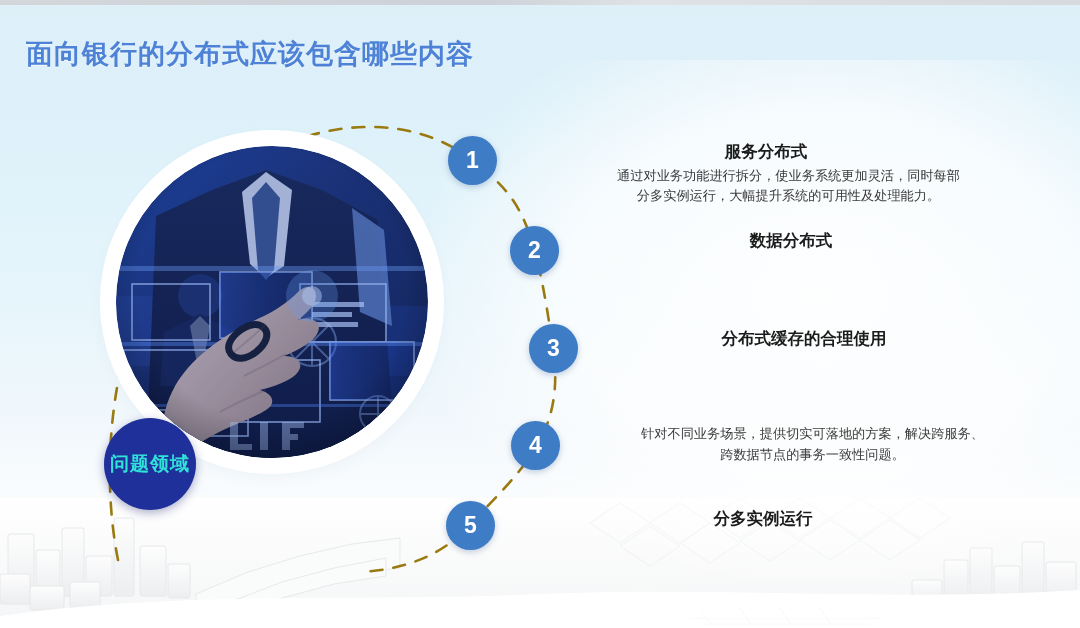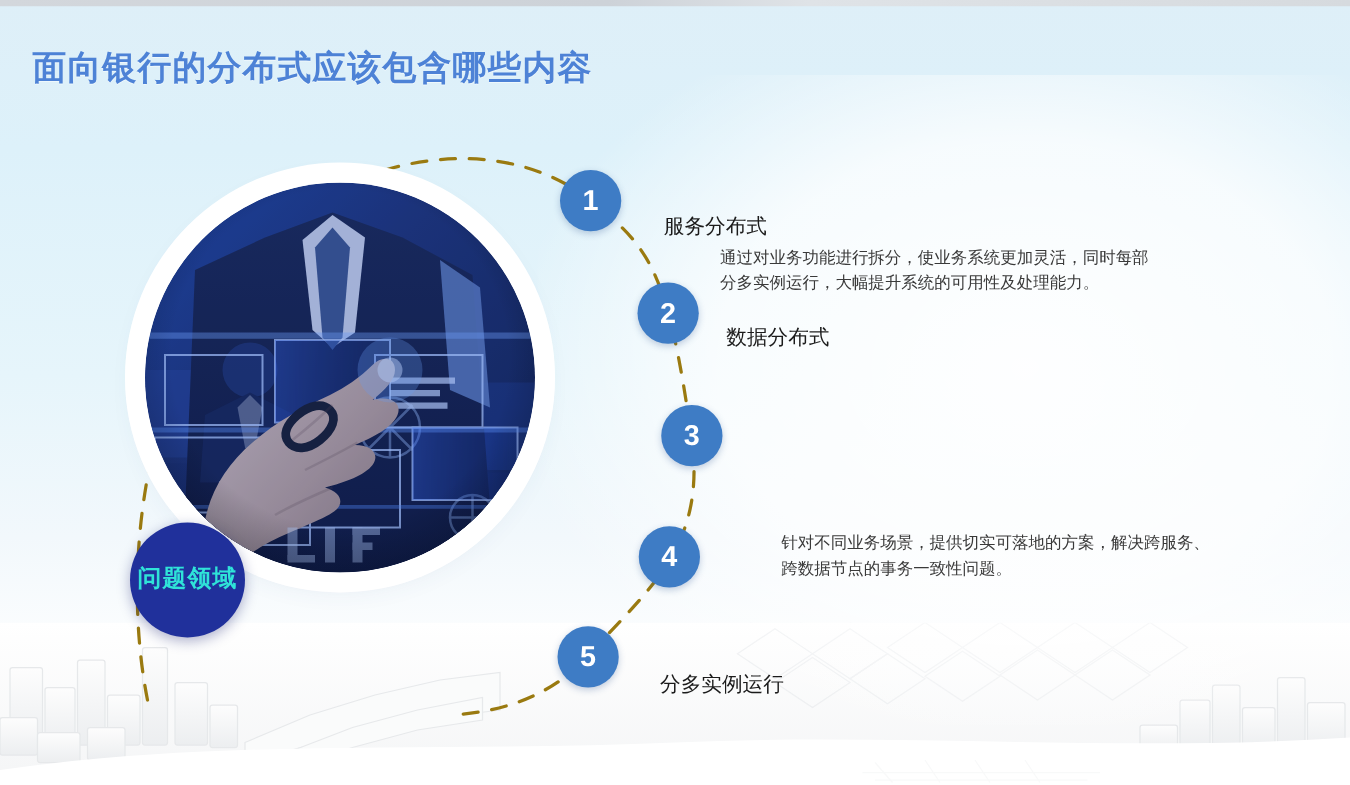--- a/index.html
+++ b/index.html
@@ -12,20 +12,21 @@
 
   
   #slide {
     position:absolute; inset:0;
     width:1080px; height:628px;
     overflow:hidden;
     background:
       linear-gradient(to bottom,
         #deeff8 0px, #ddf1fa 120px, #e6f5fb 300px,
         #f2f8fc 430px, #fbfdfe 510px, #ffffff 560px);
+    text-align: center;
   }
   
   #top-strip {
     position:absolute; top:0; left:0; width:1080px; height:5px;
     background:linear-gradient(to right,#d3d7dc 0%,#cdd2d8 45%,#dfe3e7 60%,#d6dade 100%);
   }
   
   #right-wash {
     position:absolute; top:60px; left:430px; width:650px; height:520px;
     background:radial-gradient(ellipse at 60% 45%, rgba(255,255,255,0.95) 0%, rgba(255,255,255,0.75) 45%, rgba(255,255,255,0) 75%);
@@ -91,22 +92,22 @@
     position:absolute;
     width:49px; height:49px; border-radius:50%;
     background:#3e7cc5;
     color:#ffffff;
     font-size:23px; font-weight:bold;
     display:flex; align-items:center; justify-content:center;
     box-shadow:0 2px 6px rgba(40,80,140,0.28);
   }
   .txt { position:absolute; }
   .txt h3 {
-    font-size:16.5px; font-weight:normal; color:#1b1b1b;
-    line-height:1.25; margin-bottom:4px; white-space:nowrap;margin-top:30px;
+    font-size:16.5px; font-weight:bold; color:#1b1b1b;
+    line-height:1.25; margin-bottom:4px; white-space:nowrap;
   }
   .txt p {
     font-size:13.2px; color:#3a3a3a; line-height:1.58;
     white-space:pre-line;
     margin-left:45px;
   }
 </style>
 </head>
 <body>
 
@@ -341,20 +342,21 @@
   <div class="item">
     <div class="num" style="left:510px; top:226px;">2</div>
     <div class="txt" style="left:581px; top:230px; width:420px;">
       <h3>数据分布式</h3>
     </div>
   </div>
 
   <div class="item">
     <div class="num" style="left:529px; top:324px;">3</div>
     <div class="txt" style="left:604px; top:328px; width:400px;">
+      <h3>分布式缓存的合理使用</h3>
     </div>
   </div>
 
   <div class="item">
     <div class="num" style="left:511px; top:421px;">4</div>
     <div class="txt" style="left:580px; top:424px; width:420px;">
       <p>针对不同业务场景，提供切实可落地的方案，解决跨服务、
 跨数据节点的事务一致性问题。</p>
     </div>
   </div>

